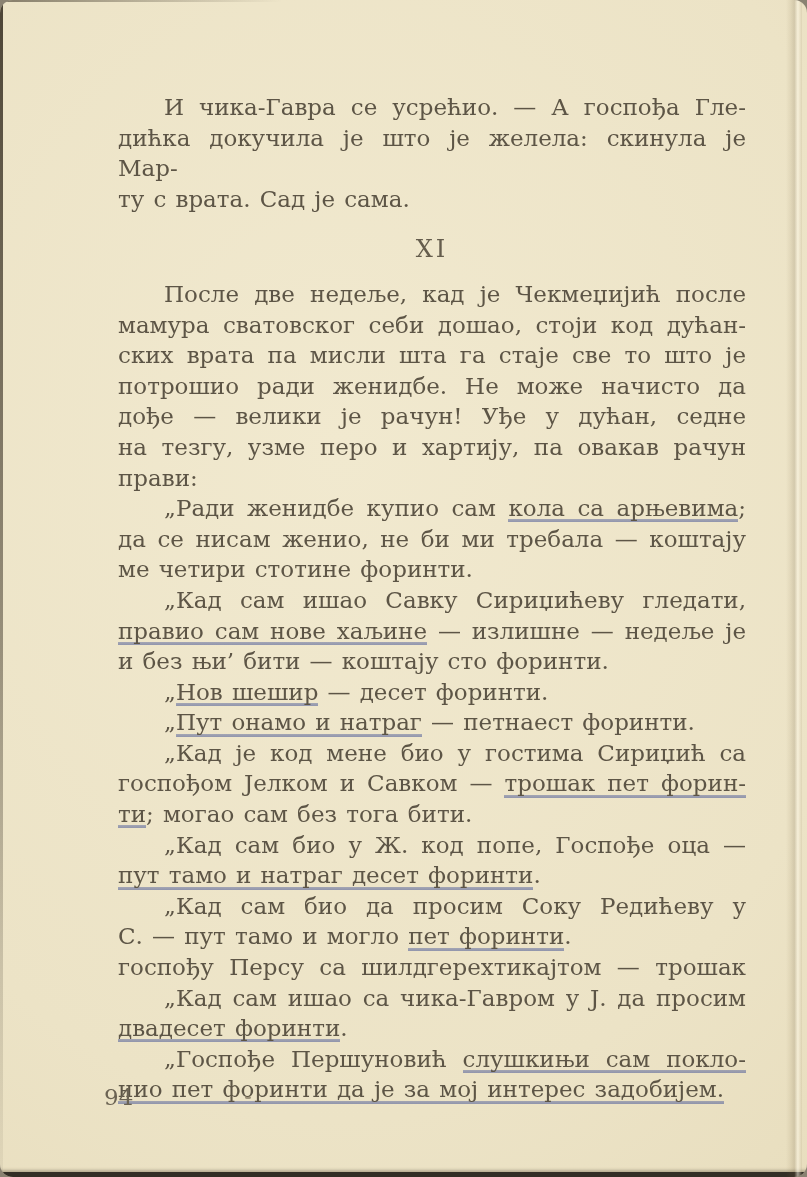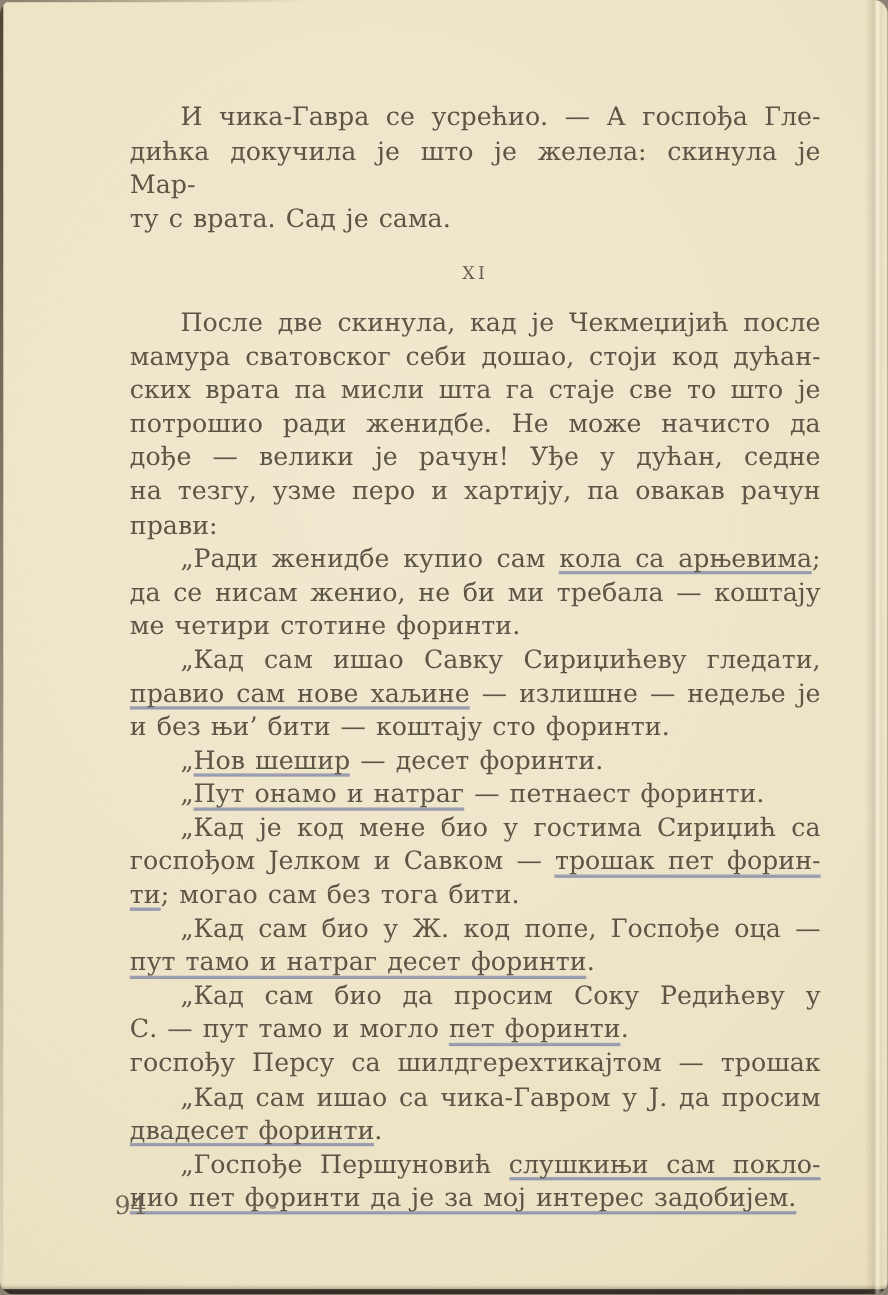--- a/index.html
+++ b/index.html
@@ -38,21 +38,21 @@
     padding-bottom:2px;
     background-image:linear-gradient(
       color-mix(in srgb, var(--underline) 55%, transparent),
       color-mix(in srgb, var(--underline) 70%, transparent));
     background-size:100% 3px;
     background-repeat:no-repeat;
     background-position:0 97%;
   }
   .chapter-heading {
     text-align:center;
-    font-size:16px;
+    font-size:24px;
     letter-spacing:3px;
     margin:20px 0 14px 0;
     color:#655d4d;
   }
   .page-number {
     position:absolute;
     left:104px; top:1084px;
     font-size:23px;
     color:#6b6353;
   }
@@ -89,21 +89,21 @@
 
 <div class="page">
   <div class="text-block">
       <div class="paragraph">
         <div class="line first"><span>И чика-Гавра се усрећио. — А госпођа Гле-</span></div>
         <div class="line"><span>дићка докучила је што је желела: скинула је Мар-</span></div>
         <div class="line last"><span>ту с врата. Сад је сама.</span></div>
       </div>
       <div class="chapter-heading">XI</div>
       <div class="paragraph">
-        <div class="line first"><span>После две скинула, кад је Чекмеџијић после</span></div>
+        <div class="line first"><span>После две недеље, кад је Чекмеџијић после</span></div>
         <div class="line"><span>мамура сватовског себи дошао, стоји код дућан-</span></div>
         <div class="line"><span>ских врата па мисли шта га стаје све то што је</span></div>
         <div class="line"><span>потрошио ради женидбе. Не може начисто да</span></div>
         <div class="line"><span>дође — велики је рачун! Уђе у дућан, седне</span></div>
         <div class="line"><span>на тезгу, узме перо и хартију, па овакав рачун</span></div>
         <div class="line last"><span>прави:</span></div>
       </div>
       <div class="paragraph">
         <div class="line first"><span>„Ради женидбе купио сам </span><span class="u">кола са арњевима</span><span>;</span></div>
         <div class="line"><span>да се нисам женио, не би ми требала — коштају</span></div>

